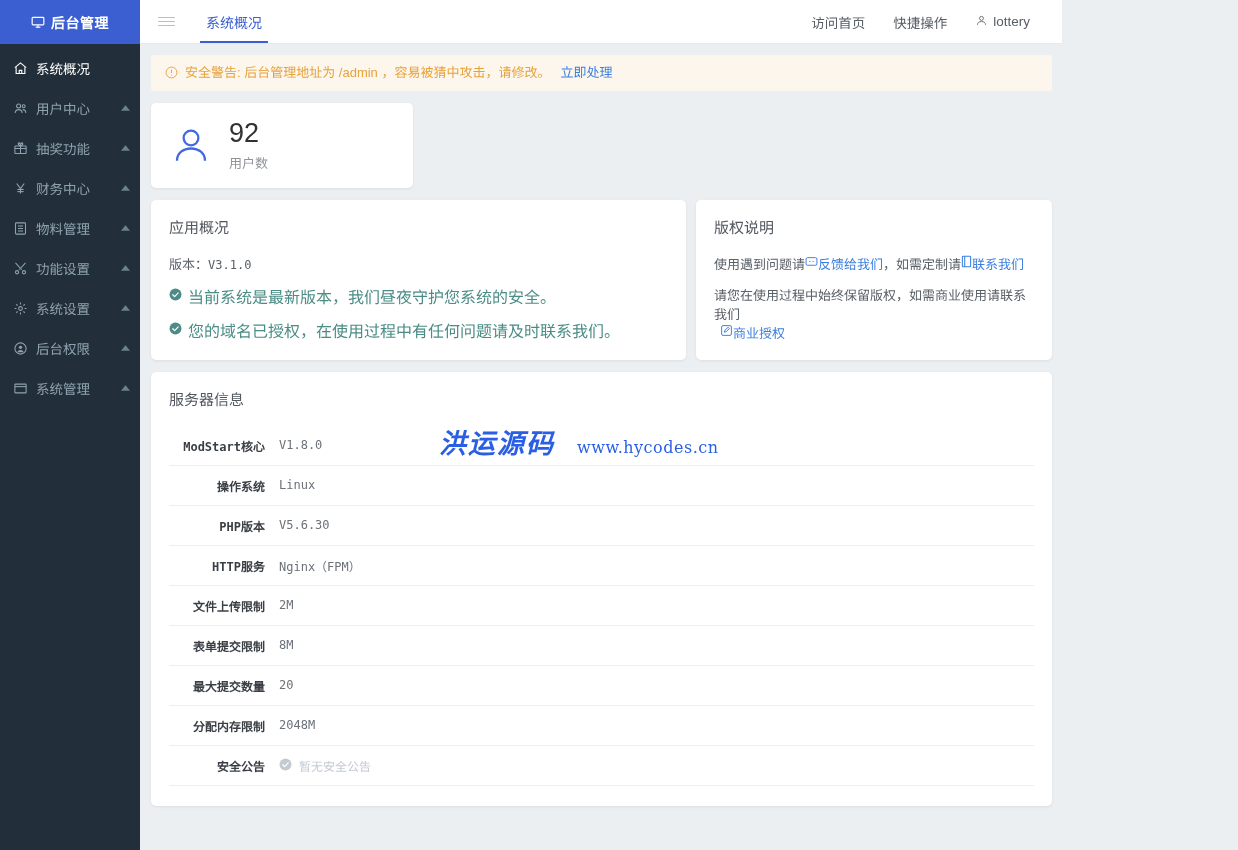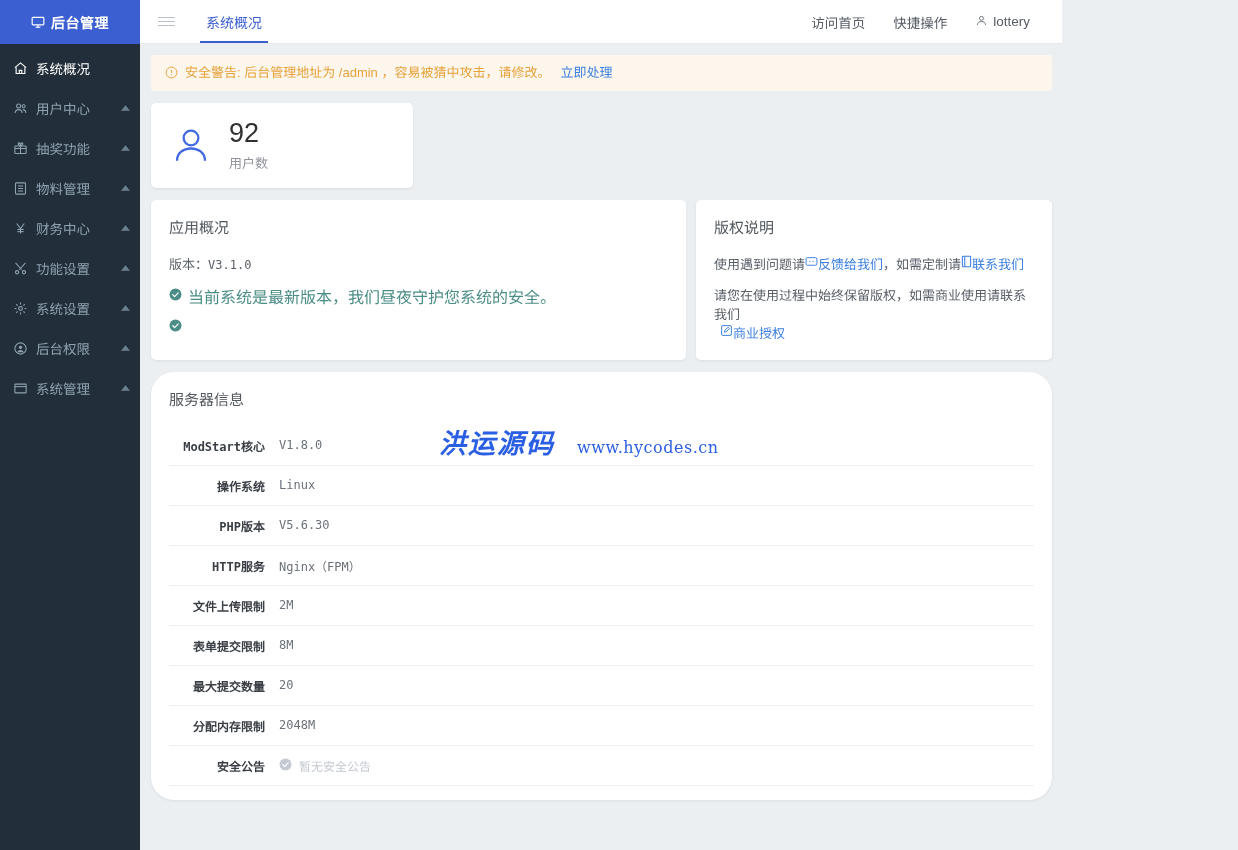--- a/index.html
+++ b/index.html
@@ -141,21 +141,21 @@
 
   .copy-line {
     font-size: 13px; color: #5a6068;
     display: flex; align-items: center; flex-wrap: wrap;
     margin-bottom: 12px; gap: 0;
   }
   .copy-line:last-child { margin-bottom: 0; }
   .copy-link { color: #3b7fe0; cursor: pointer; display: inline-flex; align-items: center; }
 
   
-  .server-panel { position: relative; padding-bottom: 14px; border-radius: 23px; }
+  .server-panel { position: relative; padding-bottom: 20px; }
   .srv-table { width: 100%; border-collapse: collapse; position: relative; z-index: 2; }
   .srv-table tr { border-bottom: 1px solid #ebeef2; }
   .srv-table td { padding: 11px 0; vertical-align: middle; }
   .srv-k {
     width: 110px;
     font-family: "DejaVu Sans Mono", monospace;
     font-size: 12px; font-weight: bold; color: #3a3f45;
     text-align: right; padding-right: 14px !important;
     white-space: nowrap;
   }
@@ -240,45 +240,45 @@
         <span class="m-label">抽奖功能</span>
         <span class="caret">
           <svg width="9" height="6" viewBox="0 0 10 6" fill="#6d8090">
               <path d="M5 0l5 6H0z"></path>
             </svg>
         </span>
       </div>
 
       <div class="menu-item">
         <span class="m-icon">
-          <svg width="15" height="15" viewBox="0 0 24 24" fill="none" stroke="#8fa2b0" stroke-width="1.7">
-            <rect x="4" y="3" width="16" height="18" rx="1.5"></rect>
-              <line x1="8" y1="8" x2="16" y2="8"></line>
-            <line x1="8" y1="12" x2="16" y2="12"></line>
-              <line x1="8" y1="16" x2="16" y2="16"></line>
-          </svg>
-        </span>
-        <span class="m-label">物料管理</span>
-        <span class="caret">
-          <svg width="9" height="6" viewBox="0 0 10 6" fill="#6d8090">
-              <path d="M5 0l5 6H0z"></path>
-            </svg>
-        </span>
-      </div>
-
-      <div class="menu-item">
-        <span class="m-icon">
           <svg width="15" height="15" viewBox="0 0 24 24" fill="none" stroke="#8fa2b0" stroke-width="1.8">
             <path d="M6 4l6 8 6-8"></path>
               <line x1="12" y1="12" x2="12" y2="20"></line>
             <line x1="7" y1="13.5" x2="17" y2="13.5"></line>
               <line x1="7" y1="17" x2="17" y2="17"></line>
           </svg>
         </span>
         <span class="m-label">财务中心</span>
+        <span class="caret">
+          <svg width="9" height="6" viewBox="0 0 10 6" fill="#6d8090">
+              <path d="M5 0l5 6H0z"></path>
+            </svg>
+        </span>
+      </div>
+
+      <div class="menu-item">
+        <span class="m-icon">
+          <svg width="15" height="15" viewBox="0 0 24 24" fill="none" stroke="#8fa2b0" stroke-width="1.7">
+            <rect x="4" y="3" width="16" height="18" rx="1.5"></rect>
+              <line x1="8" y1="8" x2="16" y2="8"></line>
+            <line x1="8" y1="12" x2="16" y2="12"></line>
+              <line x1="8" y1="16" x2="16" y2="16"></line>
+          </svg>
+        </span>
+        <span class="m-label">物料管理</span>
         <span class="caret">
           <svg width="9" height="6" viewBox="0 0 10 6" fill="#6d8090">
               <path d="M5 0l5 6H0z"></path>
             </svg>
         </span>
       </div>
 
       <div class="menu-item">
         <span class="m-icon">
           <svg width="15" height="15" viewBox="0 0 24 24" fill="none" stroke="#8fa2b0" stroke-width="1.7">
@@ -425,20 +425,21 @@
             </span>
             <span>当前系统是最新版本，我们昼夜守护您系统的安全。</span>
           </div>
           <div class="ok-line">
             <span>
               <svg width="13" height="13" viewBox="0 0 24 24">
                   <circle cx="12" cy="12" r="11" fill="#4b8d86"></circle>
                   <path d="M7 12.4l3.4 3.4L17 9" fill="none" stroke="#fff" stroke-width="2.2" stroke-linecap="round" stroke-linejoin="round"></path>
                 </svg>
             </span>
+            <span>您的域名已授权，在使用过程中有任何问题请及时联系我们。</span>
           </div>
         </section>
 
         <section class="panel panel-b">
           <div class="panel-title">版权说明</div>
 
           <div class="copy-line">
             <span>使用遇到问题请</span>
             <span class="copy-link">
               <span>

